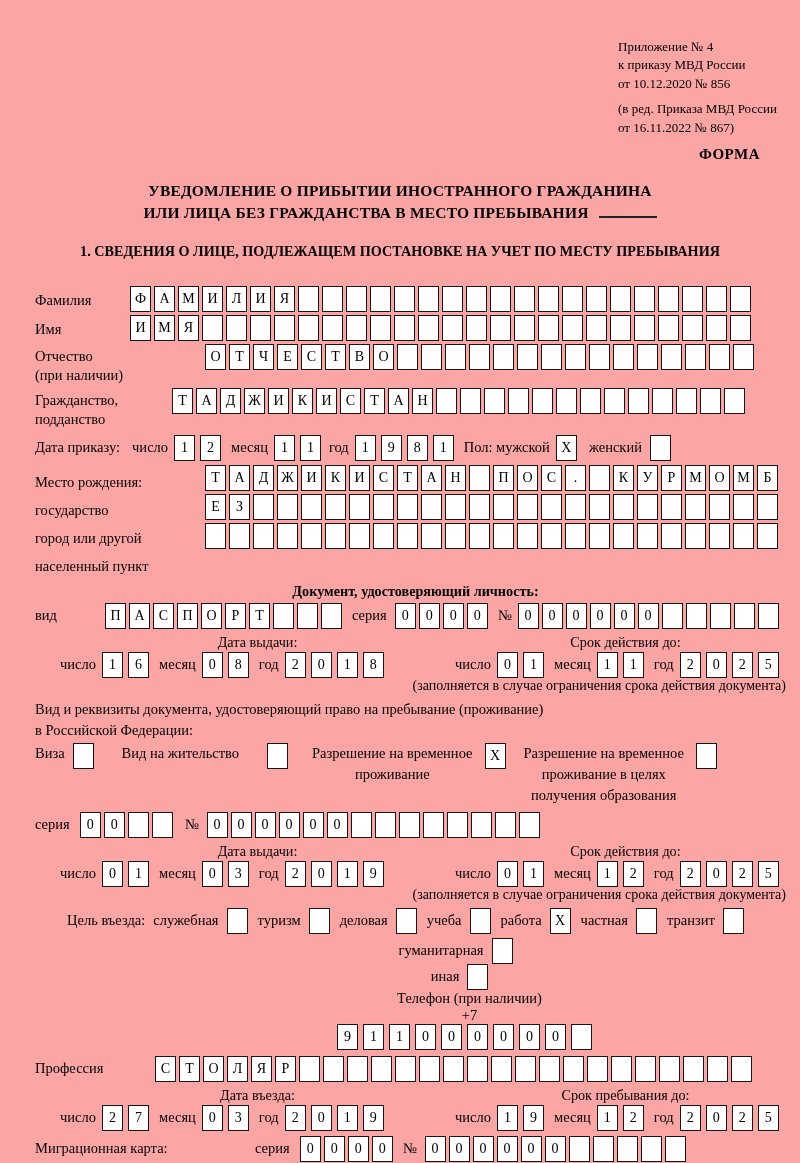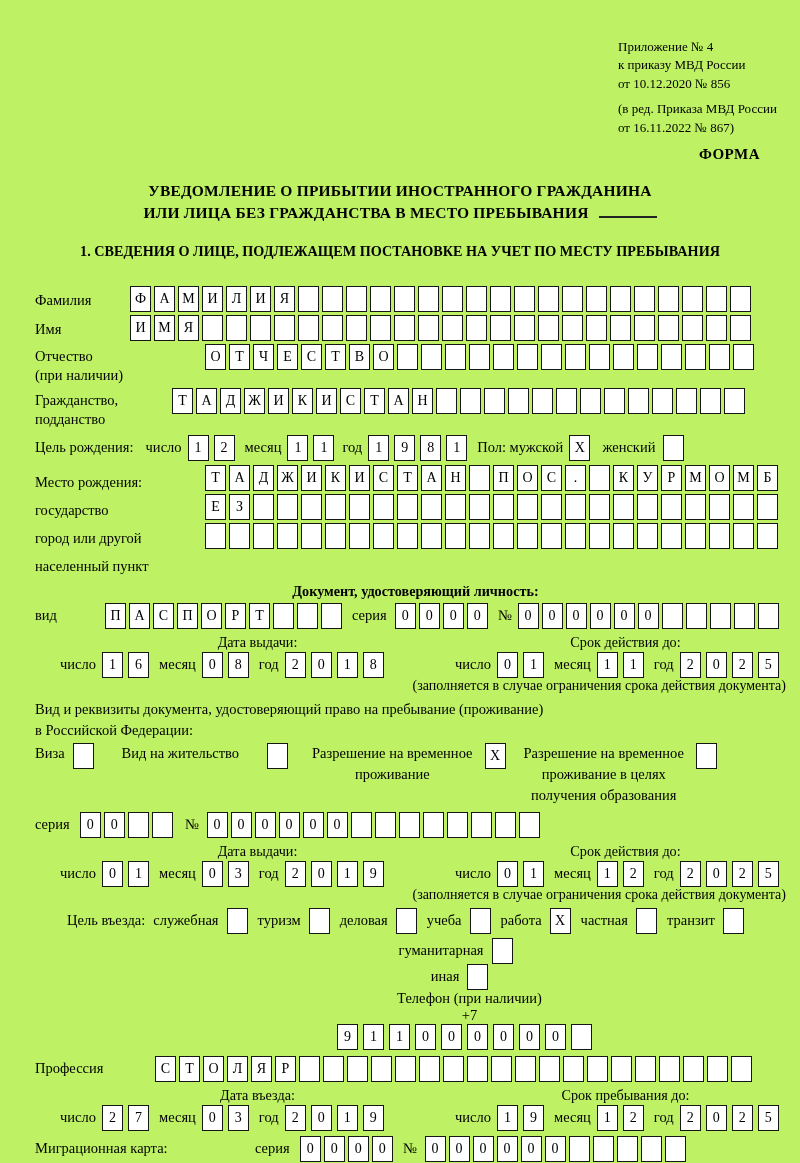--- a/index.html
+++ b/index.html
@@ -1,18 +1,18 @@
 <!DOCTYPE html>
 <html><head>
 <meta charset="utf-8">
 <style>
   * { margin:0; padding:0; box-sizing:border-box; }
   html,body { background:#888; }
   .page {
-    width:800px; height:1163px; margin:0 auto; background:#bef264; color:#000;
+    width:800px; height:1163px; margin:0 auto; background:#fca5a5; color:#000;
     font-family:"Liberation Serif","DejaVu Serif",serif; position:relative; overflow:hidden;
   }
   .header { position:relative; height:170px; }
   .annex { position:absolute; left:618px; top:38px; font-size:13px; line-height:1.42; }
   .annex-note { margin-top:7px; }
   .forma { position:absolute; top:146px; right:40px; font-weight:bold; font-size:15px; letter-spacing:.5px; }
   .title { margin-top:10px; text-align:center; font-weight:bold; font-size:15.5px; line-height:1.45; letter-spacing:.2px; }
   .blank-line { display:inline-block; width:58px; border-bottom:2px solid #222; height:.85em; margin-left:10px; }
   .section1 { margin-top:18px; text-align:center; font-weight:bold; font-size:14.2px; }
   .formbody { margin-top:26px; padding:0 4px 0 35px; font-size:14.5px; }
@@ -212,21 +212,21 @@
           <span class="box"></span>
           <span class="box"></span>
           <span class="box"></span>
           <span class="box"></span>
           <span class="box"></span>
           <span class="box"></span>
         </span>
     </div>
 
     <div class="frow mt6">
-      <span>Цель рождения:</span>
+      <span>Дата приказу:</span>
       <span class="inlinegap12">число</span>
       <span class="boxes spaced inlinegap6">
           <span class="box">1</span>
           <span class="box">2</span>
         </span>
       <span class="inlinegap10">месяц</span>
       <span class="boxes spaced inlinegap6">
           <span class="box">1</span>
           <span class="box">1</span>
         </span>

